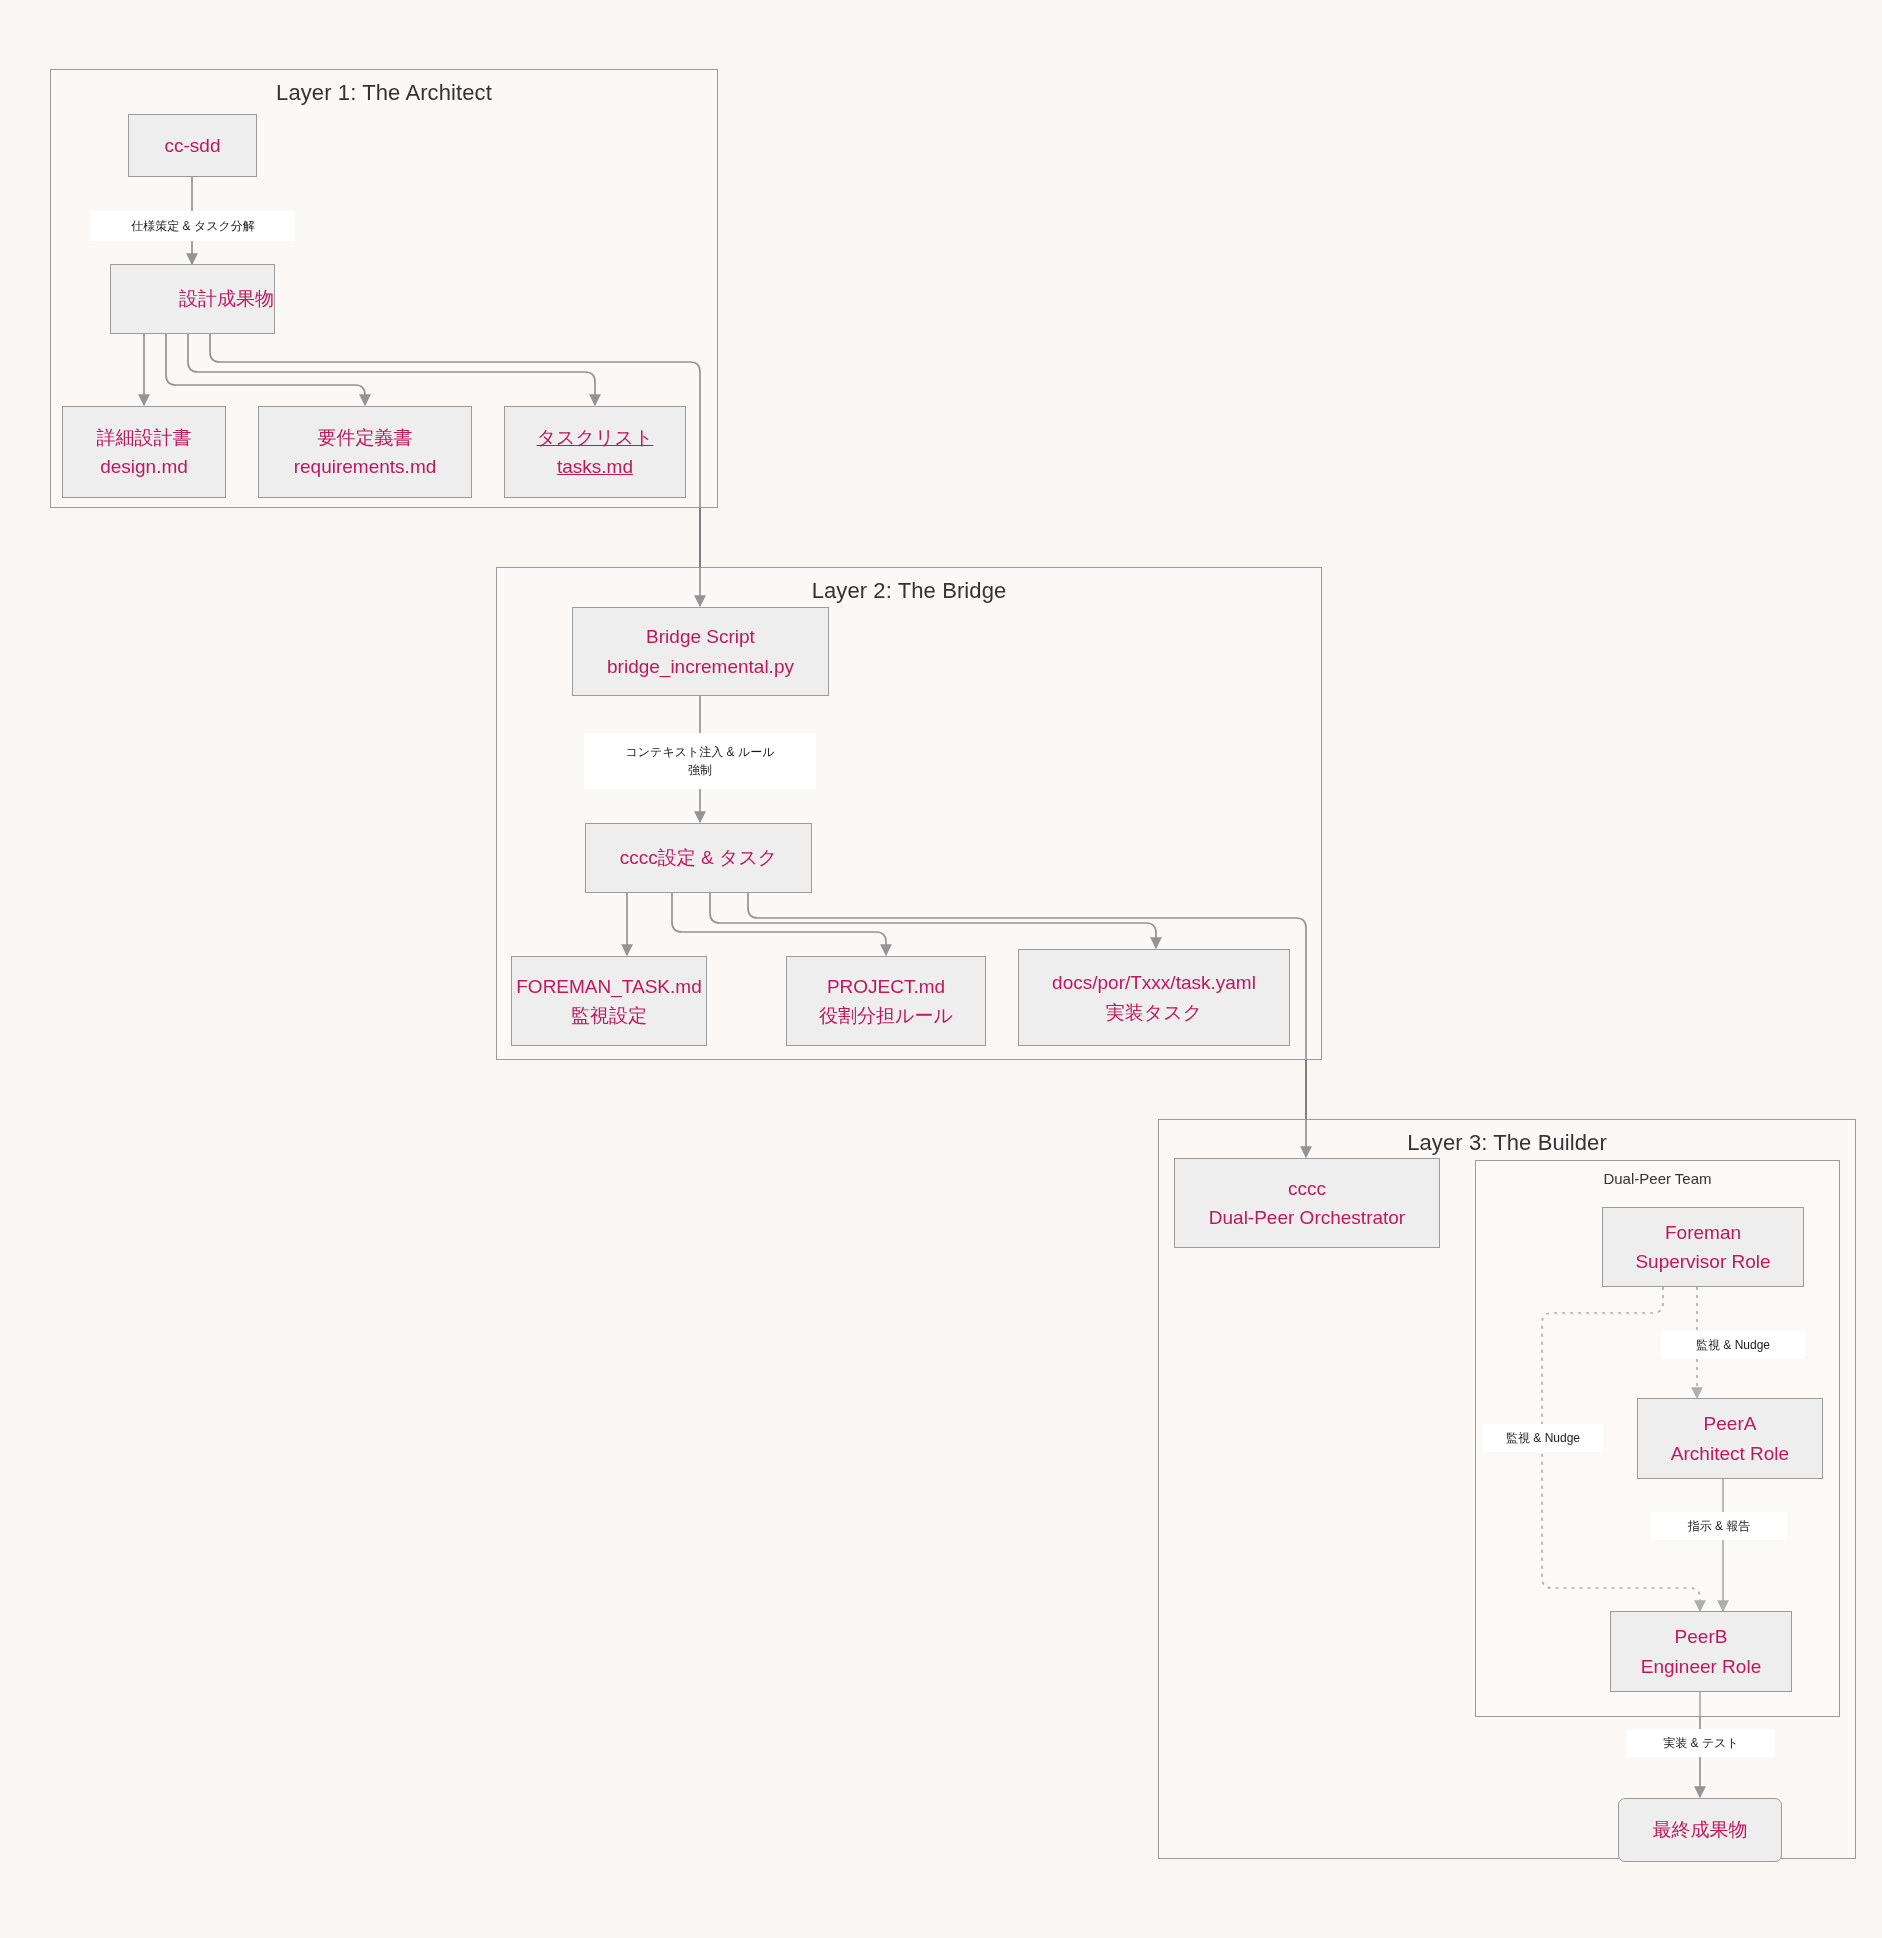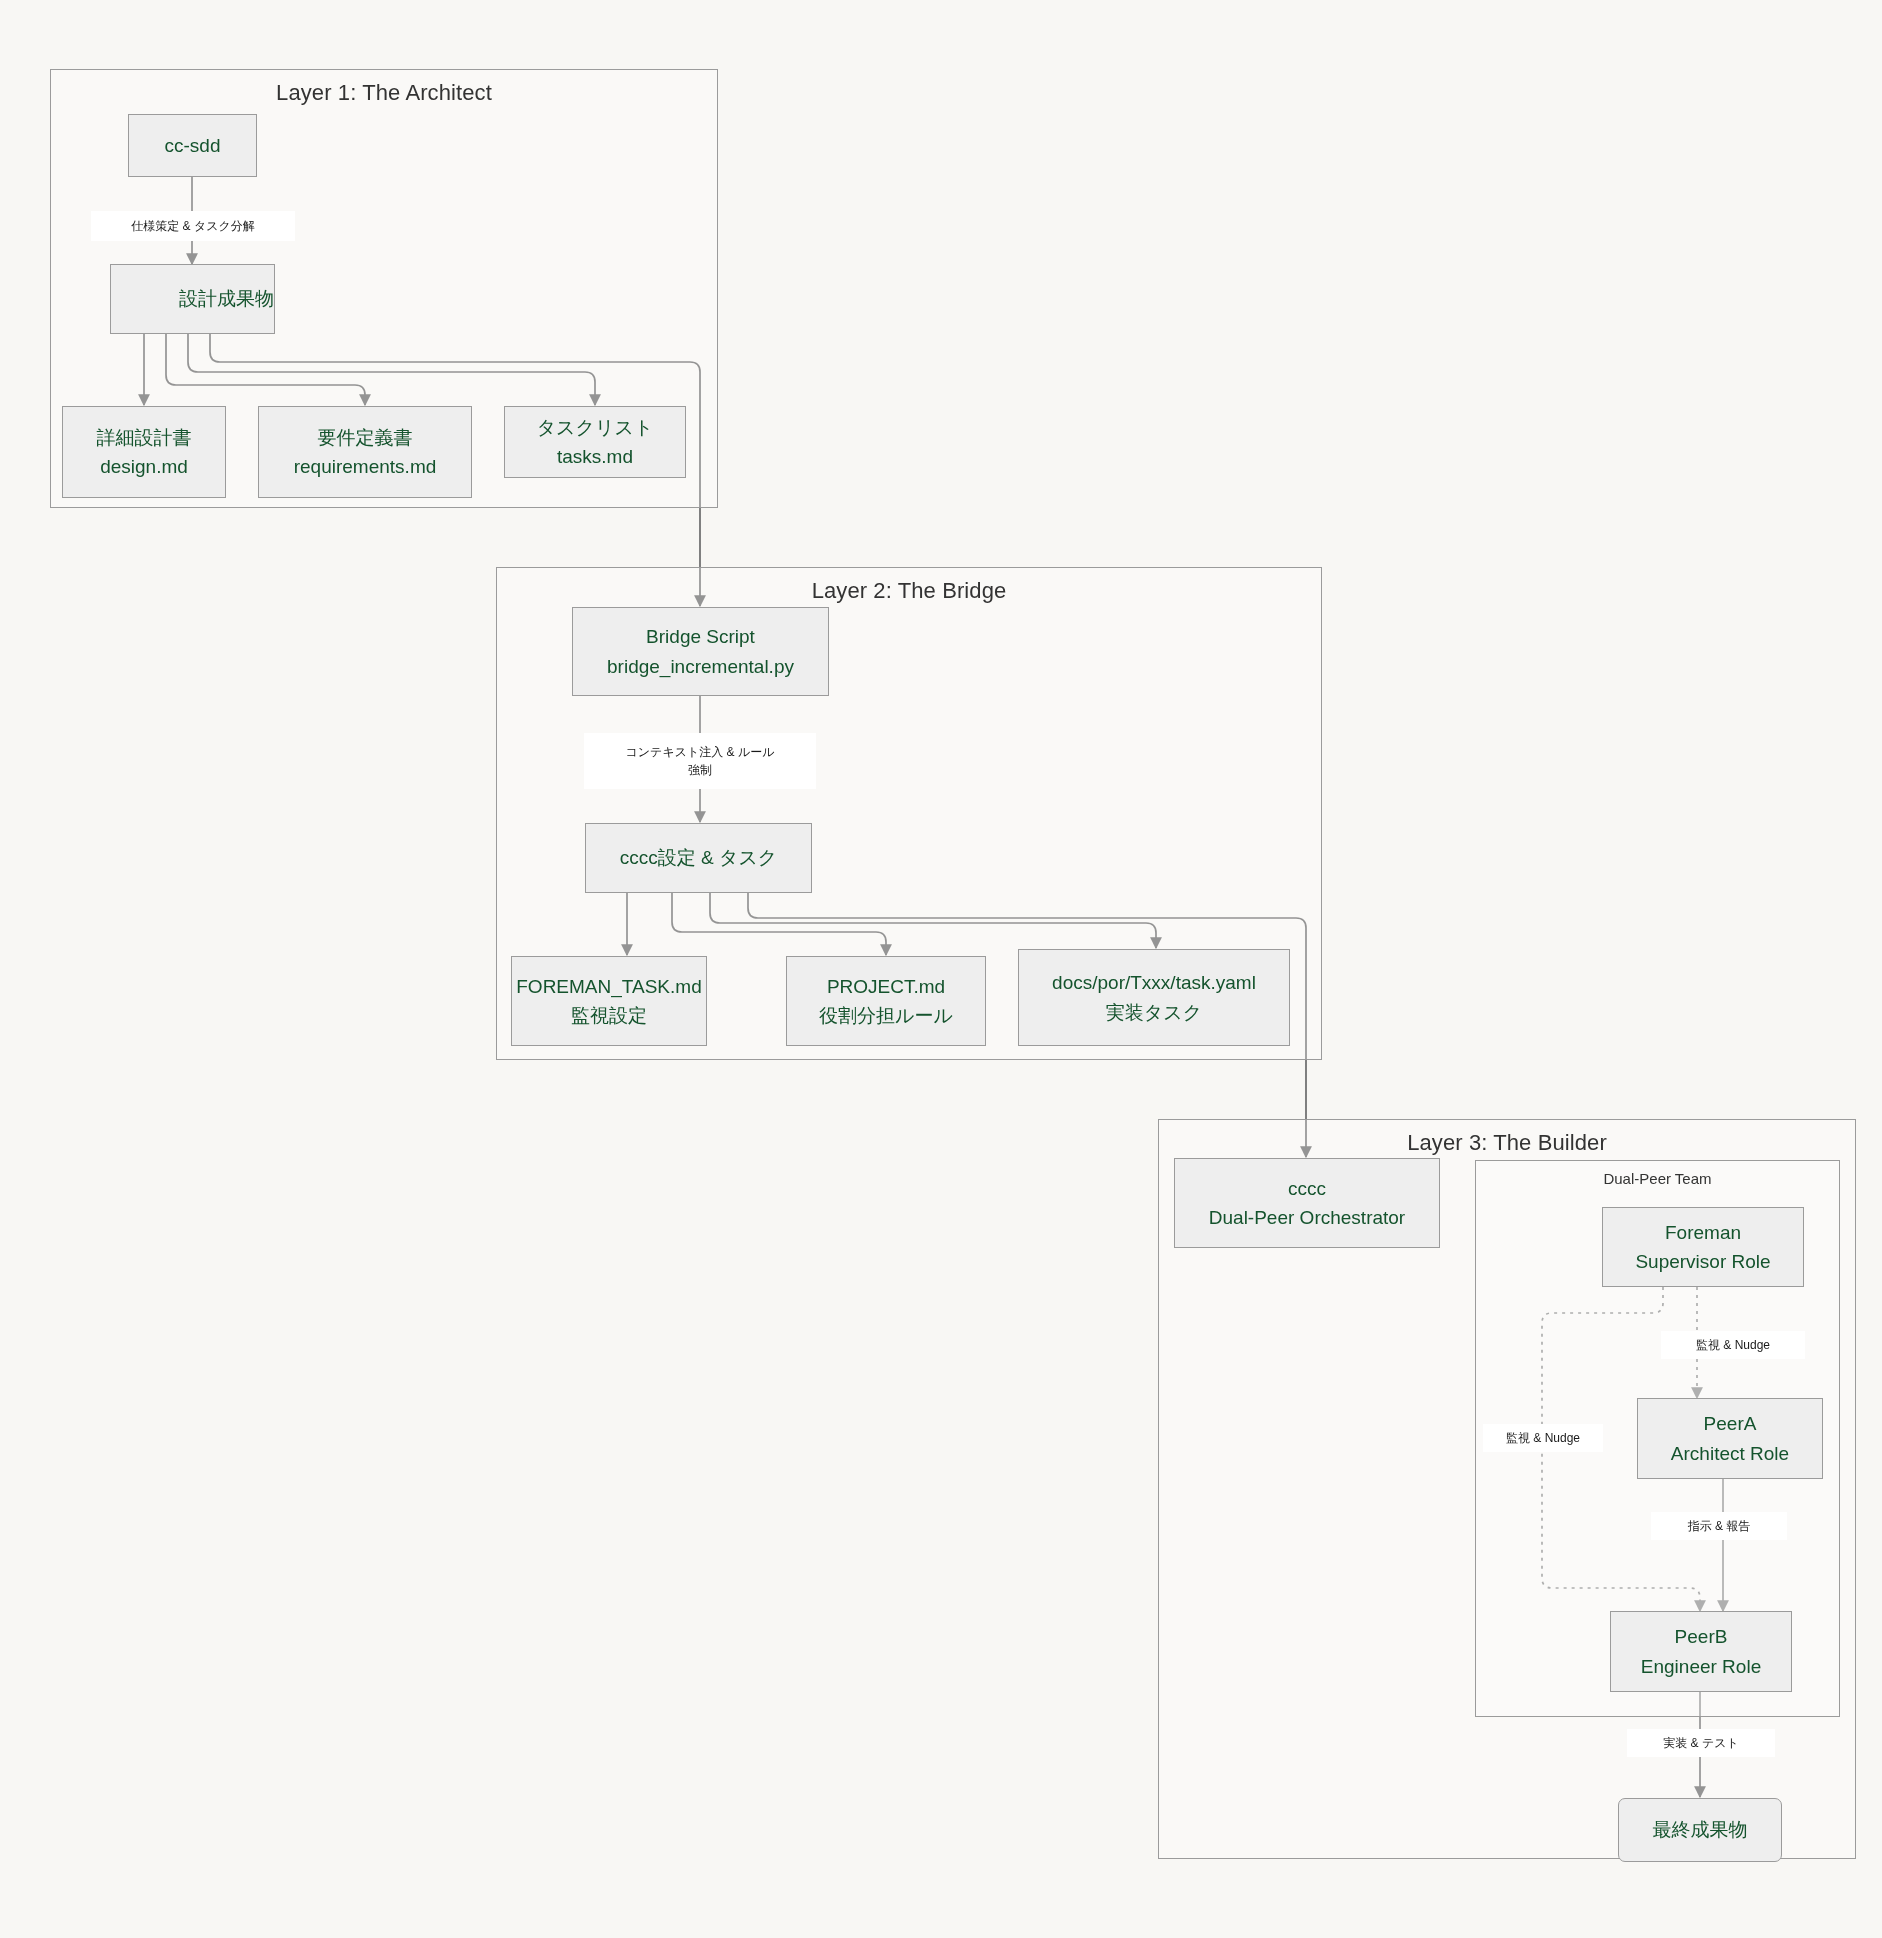--- a/index.html
+++ b/index.html
@@ -68,21 +68,21 @@
   .node {
     position: absolute;
     background: #eeeeee;
     border: 1.4px solid #9b9b9b;
     box-sizing: border-box;
     display: flex;
     flex-direction: column;
     align-items: center;
     justify-content: center;
     font-size: 19px;
-    color: #14532d;
+    color: #be185d;
     line-height: 1.55;
     text-align: center;
   }
   .node .ln { display: block; white-space: nowrap; }
 
   
   .edge-label {
     position: absolute;
     background: #ffffff;
     font-size: 12px;
@@ -159,21 +159,21 @@
   <div class="node" style="left:62px; top:406px; width:164px; height:92px;">
     <span class="ln">詳細設計書</span>
     <span class="ln">design.md</span>
   </div>
 
   <div class="node" style="left:258px; top:406px; width:214px; height:92px;">
     <span class="ln">要件定義書</span>
     <span class="ln">requirements.md</span>
   </div>
 
-  <div class="node" style="left:504px; top:406px; width:182px; height:72px;">
+  <div class="node" style="left:504px; top:406px; width:182px; height:92px;text-decoration:underline;">
     <span class="ln">タスクリスト</span>
     <span class="ln">tasks.md</span>
   </div>
 
   <div class="group" style="left:496px; top:567px; width:826px; height:493px;">
     <div class="group-title">Layer 2: The Bridge</div>
   </div>
 
   <div class="node" style="left:572px; top:607px; width:257px; height:89px;">
     <span class="ln">Bridge Script</span>

